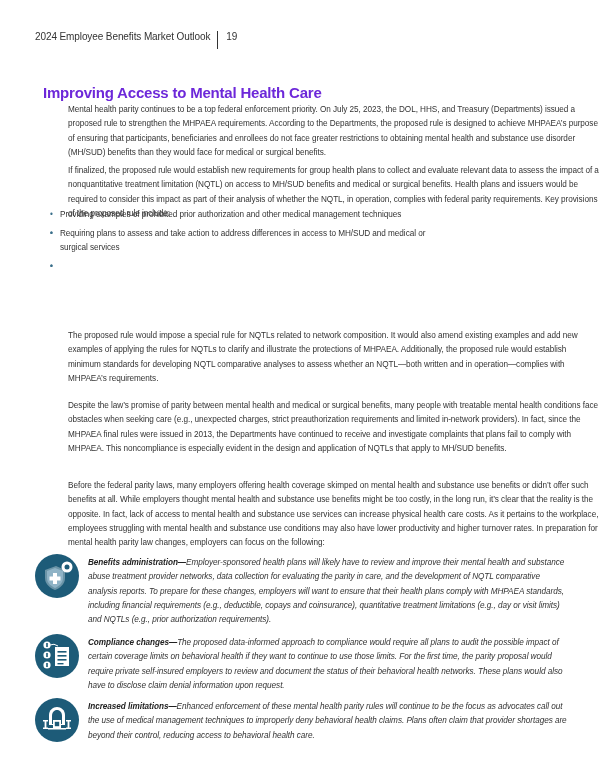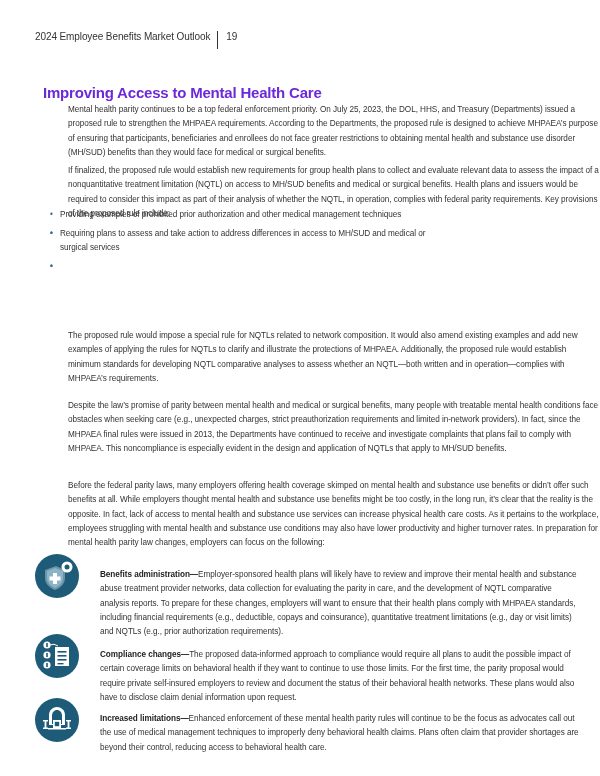--- a/index.html
+++ b/index.html
@@ -10,21 +10,21 @@
   .header .divider { width: 1px; height: 18px; background: #333; margin: 0 8px 0 7px; }
   .title { position: absolute; left: 35px; top: 76px; margin: 8px; font-size: 15px; font-weight: bold;
            color: #6d28d9; letter-spacing: -0.2px; }
   .body-text { font-size: 8.2px; line-height: 14.3px; color: #333; letter-spacing: -0.05px; }
   .para { position: absolute; left: 52px; width: 532px; margin: 16px; }
   .bullets { position: absolute; left: 50px; top: 208px; width: 500px; margin: 0; padding: 0; list-style: none; }
   .bullets li { position: relative; padding-left: 10px; margin-bottom: 4.5px; }
   .bullets li .dot { position: absolute; left: 0; top: 0; color: #3a6f8a; }
   .item { position: absolute; left: 35px; width: 532px; }
   .item .icon { position: absolute; left: 0; top: 2px; width: 44px; height: 44px; }
-  .item .text { position: absolute; left: 49px; width: 483px; margin: 16px; }
+  .item .text { position: absolute; left: 49px; width: 483px; margin: 4px; font-style: italic; }
   .item .lead { font-weight: bold; color: #222; }
 </style>
 </head>
 <body>
 
 <div class="header">
   <span>2024 Employee Benefits Market Outlook</span>
   <span class="divider"></span>
   <span>19</span>
 </div>

